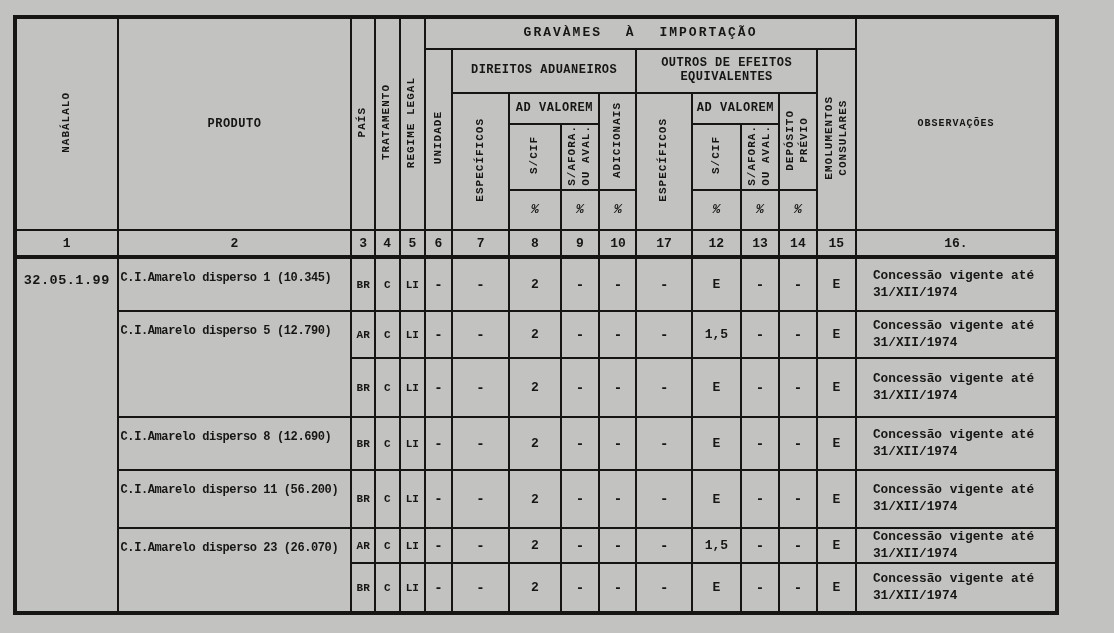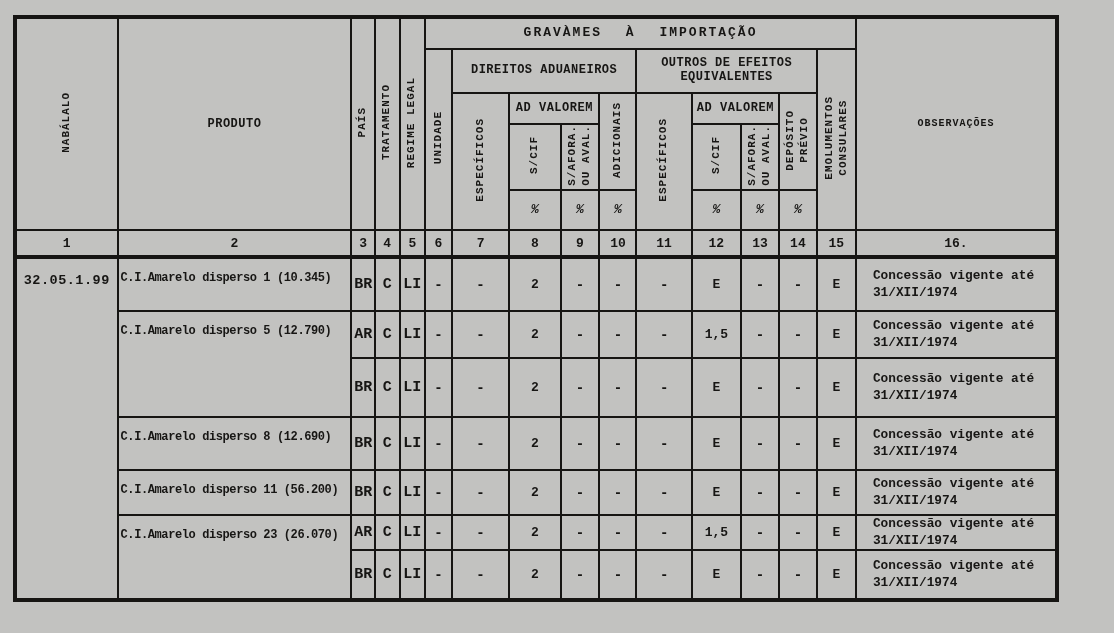--- a/index.html
+++ b/index.html
@@ -32,21 +32,21 @@
     color:#171614;
   }
   table.tariff{border:4px solid #161513;}
   th{font-size:11.5px;line-height:1.15;}
   td{font-size:13px;}
   
   tr.h1{height:32px;} tr.h2{height:44px;} tr.h3{height:31px;}
   tr.h4{height:66px;} tr.h5{height:40px;} tr.nums{height:27px;}
   
   tr.d1{height:54px;} tr.d2{height:47px;margin-top:41px;} tr.d3{height:59px;}
-  tr.d4{height:53px;} tr.d5{height:45px;margin-top:28px;} tr.d6{height:24px;} tr.d7{height:50px;}
+  tr.d4{height:53px;} tr.d5{height:58px;margin-top:28px;} tr.d6{height:24px;} tr.d7{height:50px;}
   tr.nums td{border-bottom:4px solid #161513;font-size:13px;}
   .vtext{
     display:inline-block;
     writing-mode:vertical-rl;
     transform:rotate(180deg);
     letter-spacing:1px;
     font-size:11px;
     line-height:1.25;
   }
   .pre{white-space:pre-line;}
@@ -64,21 +64,21 @@
     font-size:12px;letter-spacing:-0.4px;
     white-space:nowrap;
   }
   td.obs{
     text-align:left;vertical-align:middle;
     padding-left:16px;
     font-size:12.8px;line-height:1.3;
     white-space:pre-line;
   }
   td.dash{font-weight:900;font-size:14px;}
-  td.small{font-size:15px;}
+  td.small{font-size:11px;}
 </style>
 </head>
 <body>
 
 <div class="page">
   <table class="tariff">
     <colgroup>
       <col style="width:100px">
         <col style="width:228px">
         <col style="width:23px">
@@ -145,21 +145,21 @@
       <td>1</td>
       <td>2</td>
       <td>3</td>
       <td>4</td>
       <td>5</td>
       <td>6</td>
       <td>7</td>
       <td>8</td>
       <td>9</td>
       <td>10</td>
-      <td>11</td>
+      <td>17</td>
       <td>12</td>
       <td>13</td>
       <td>14</td>
       <td>15</td>
       <td>16.</td>
     </tr>
 
     <tr class="d1">
       <td rowspan="7" class="nabcode">32.05.1.99</td>
       <td class="prod">C.I.Amarelo disperso 1 (10.345)</td>

